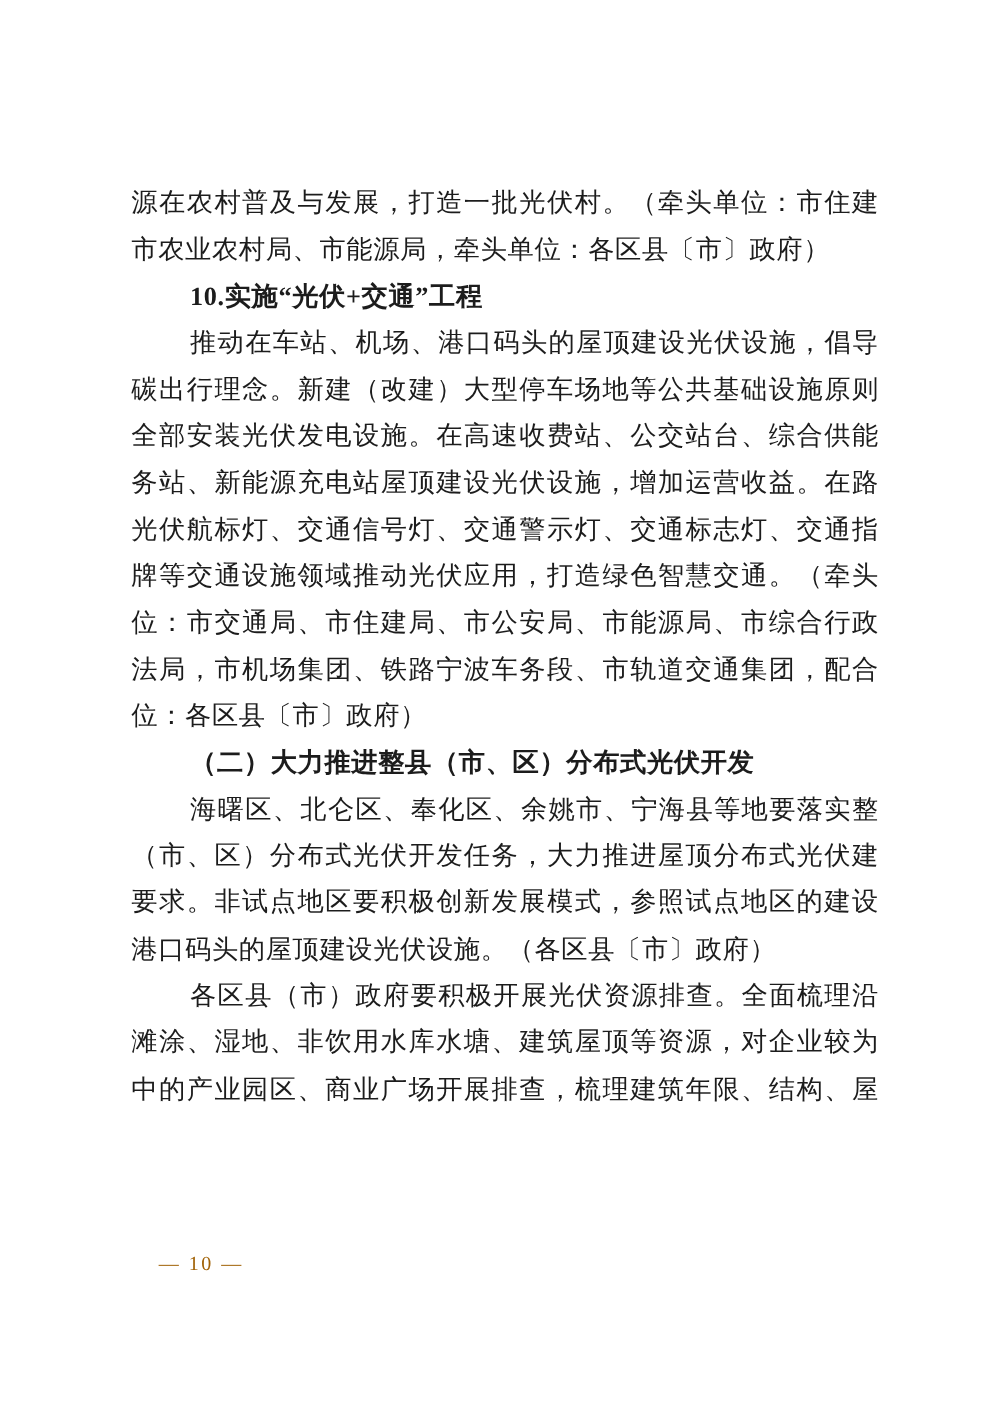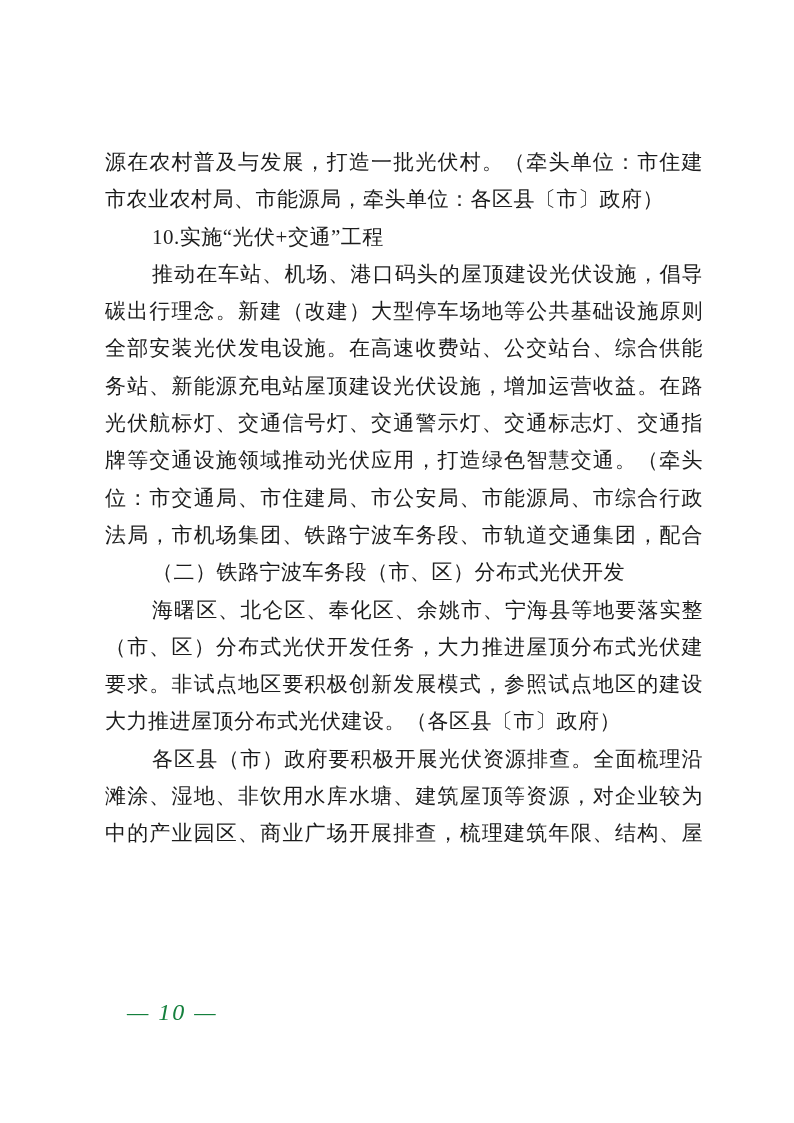--- a/index.html
+++ b/index.html
@@ -31,53 +31,53 @@
   .j {
     text-align: justify;
     text-align-last: justify;
   }
   
   .end {
     text-align: left;
     text-align-last: left;
   }
   .indent { text-indent: 47px; }
-  .hd { font-weight: 400; }
+  .hd { font-weight: 700; }
   .page-number {
     position: absolute;
     left: 127px;
     top: 1000px;
-    font-size: 24px;
+    font-size: 16px;
     line-height: 24px;
     letter-spacing: 2px;
-    color: #15803d;
-    font-style: italic;
+    color: #a16207;
   }
 </style>
 </head>
 <body>
 
 <div class="page">
   <main class="text-block">
     <p class="line j">源在农村普及与发展，打造一批光伏村。（牵头单位：市住建局、</p>
     <p class="line end">市农业农村局、市能源局，牵头单位：各区县〔市〕政府）</p>
     <h3 class="line hd indent end">10.实施“光伏+交通”工程</h3>
     <p class="line j indent">推动在车站、机场、港口码头的屋顶建设光伏设施，倡导低</p>
     <p class="line j">碳出行理念。新建（改建）大型停车场地等公共基础设施原则上</p>
     <p class="line j">全部安装光伏发电设施。在高速收费站、公交站台、综合供能服</p>
     <p class="line j">务站、新能源充电站屋顶建设光伏设施，增加运营收益。在路灯、</p>
     <p class="line j">光伏航标灯、交通信号灯、交通警示灯、交通标志灯、交通指示</p>
     <p class="line j">牌等交通设施领域推动光伏应用，打造绿色智慧交通。（牵头单</p>
     <p class="line j">位：市交通局、市住建局、市公安局、市能源局、市综合行政执</p>
     <p class="line j">法局，市机场集团、铁路宁波车务段、市轨道交通集团，配合单</p>
-    <h3 class="line hd indent end">（二）铁路宁波车务段（市、区）分布式光伏开发</h3>
+    <p class="line end">位：各区县〔市〕政府）</p>
+    <h3 class="line hd indent end">（二）大力推进整县（市、区）分布式光伏开发</h3>
     <p class="line j indent">海曙区、北仑区、奉化区、余姚市、宁海县等地要落实整县</p>
     <p class="line j">（市、区）分布式光伏开发任务，大力推进屋顶分布式光伏建设。</p>
     <p class="line j">要求。非试点地区要积极创新发展模式，参照试点地区的建设标</p>
-    <p class="line end">大力推进屋顶分布式光伏建设。（各区县〔市〕政府）</p>
+    <p class="line end">港口码头的屋顶建设光伏设施。（各区县〔市〕政府）</p>
     <p class="line j indent">各区县（市）政府要积极开展光伏资源排查。全面梳理沿海</p>
     <p class="line j">滩涂、湿地、非饮用水库水塘、建筑屋顶等资源，对企业较为集</p>
     <p class="line j">中的产业园区、商业广场开展排查，梳理建筑年限、结构、屋顶</p>
   </main>
 
   <footer class="page-number">
     <span>— 10 —</span>
   </footer>
 </div>
 

